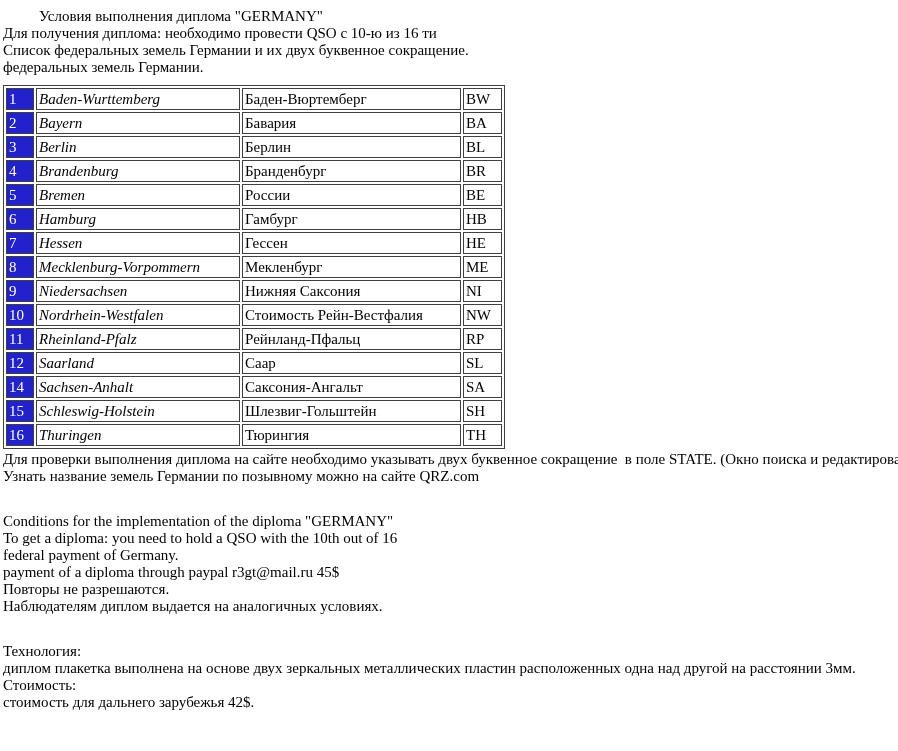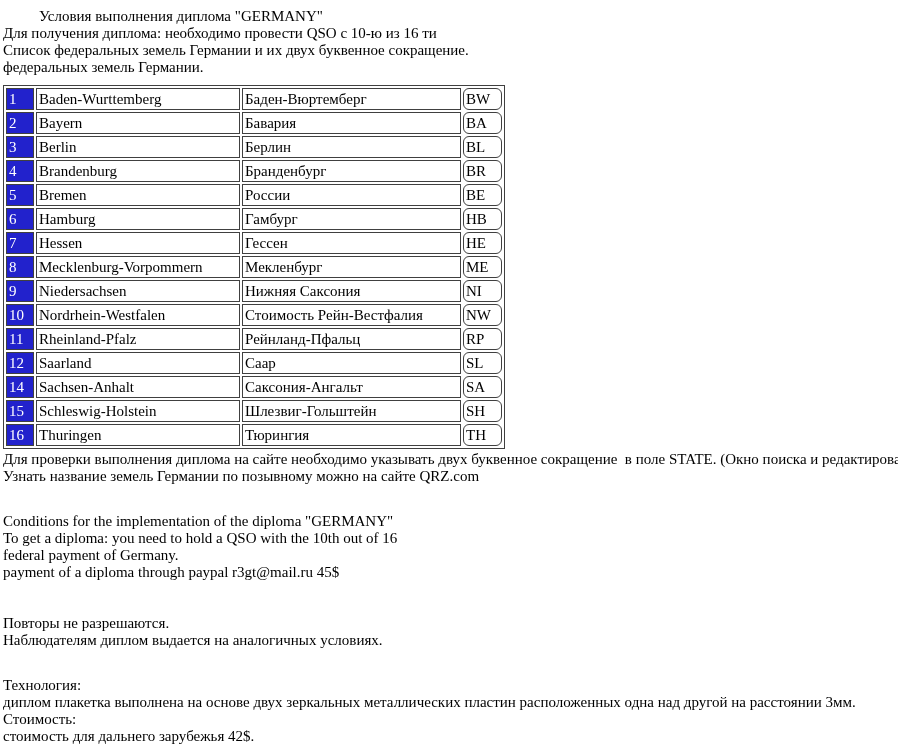--- a/index.html
+++ b/index.html
@@ -38,25 +38,25 @@
     font-size: 15px;
     line-height: 20px;
     white-space: nowrap;
     vertical-align: middle;
   }
   td.num {
     background: var(--num-bg, #2222cc);
     color: var(--num-text, #ffffff);
     width: 22px;
   }
-  td.en { width: 198px; }
+  td.en { width: 198px; font-style: italic; }
   td.ru { width: 213px; }
-  td.ab { width: 33px; border-radius: 6px; }
+  td.ab { width: 33px; }
   .mt1 { margin-top: 28px; }
-  .mt2 { margin-top: 34px; }
+  .mt2 { }
 </style>
 </head>
 <body>
 
 <div class="page">
 
   <div class="line title">Условия выполнения диплома "GERMANY"</div>
   <div class="line">Для получения диплома: необходимо провести QSO с 10-ю из 16 ти</div>
   <div class="line">Список федеральных земель Германии и их двух буквенное сокращение.</div>
   <div class="line">федеральных земель Германии.</div>

